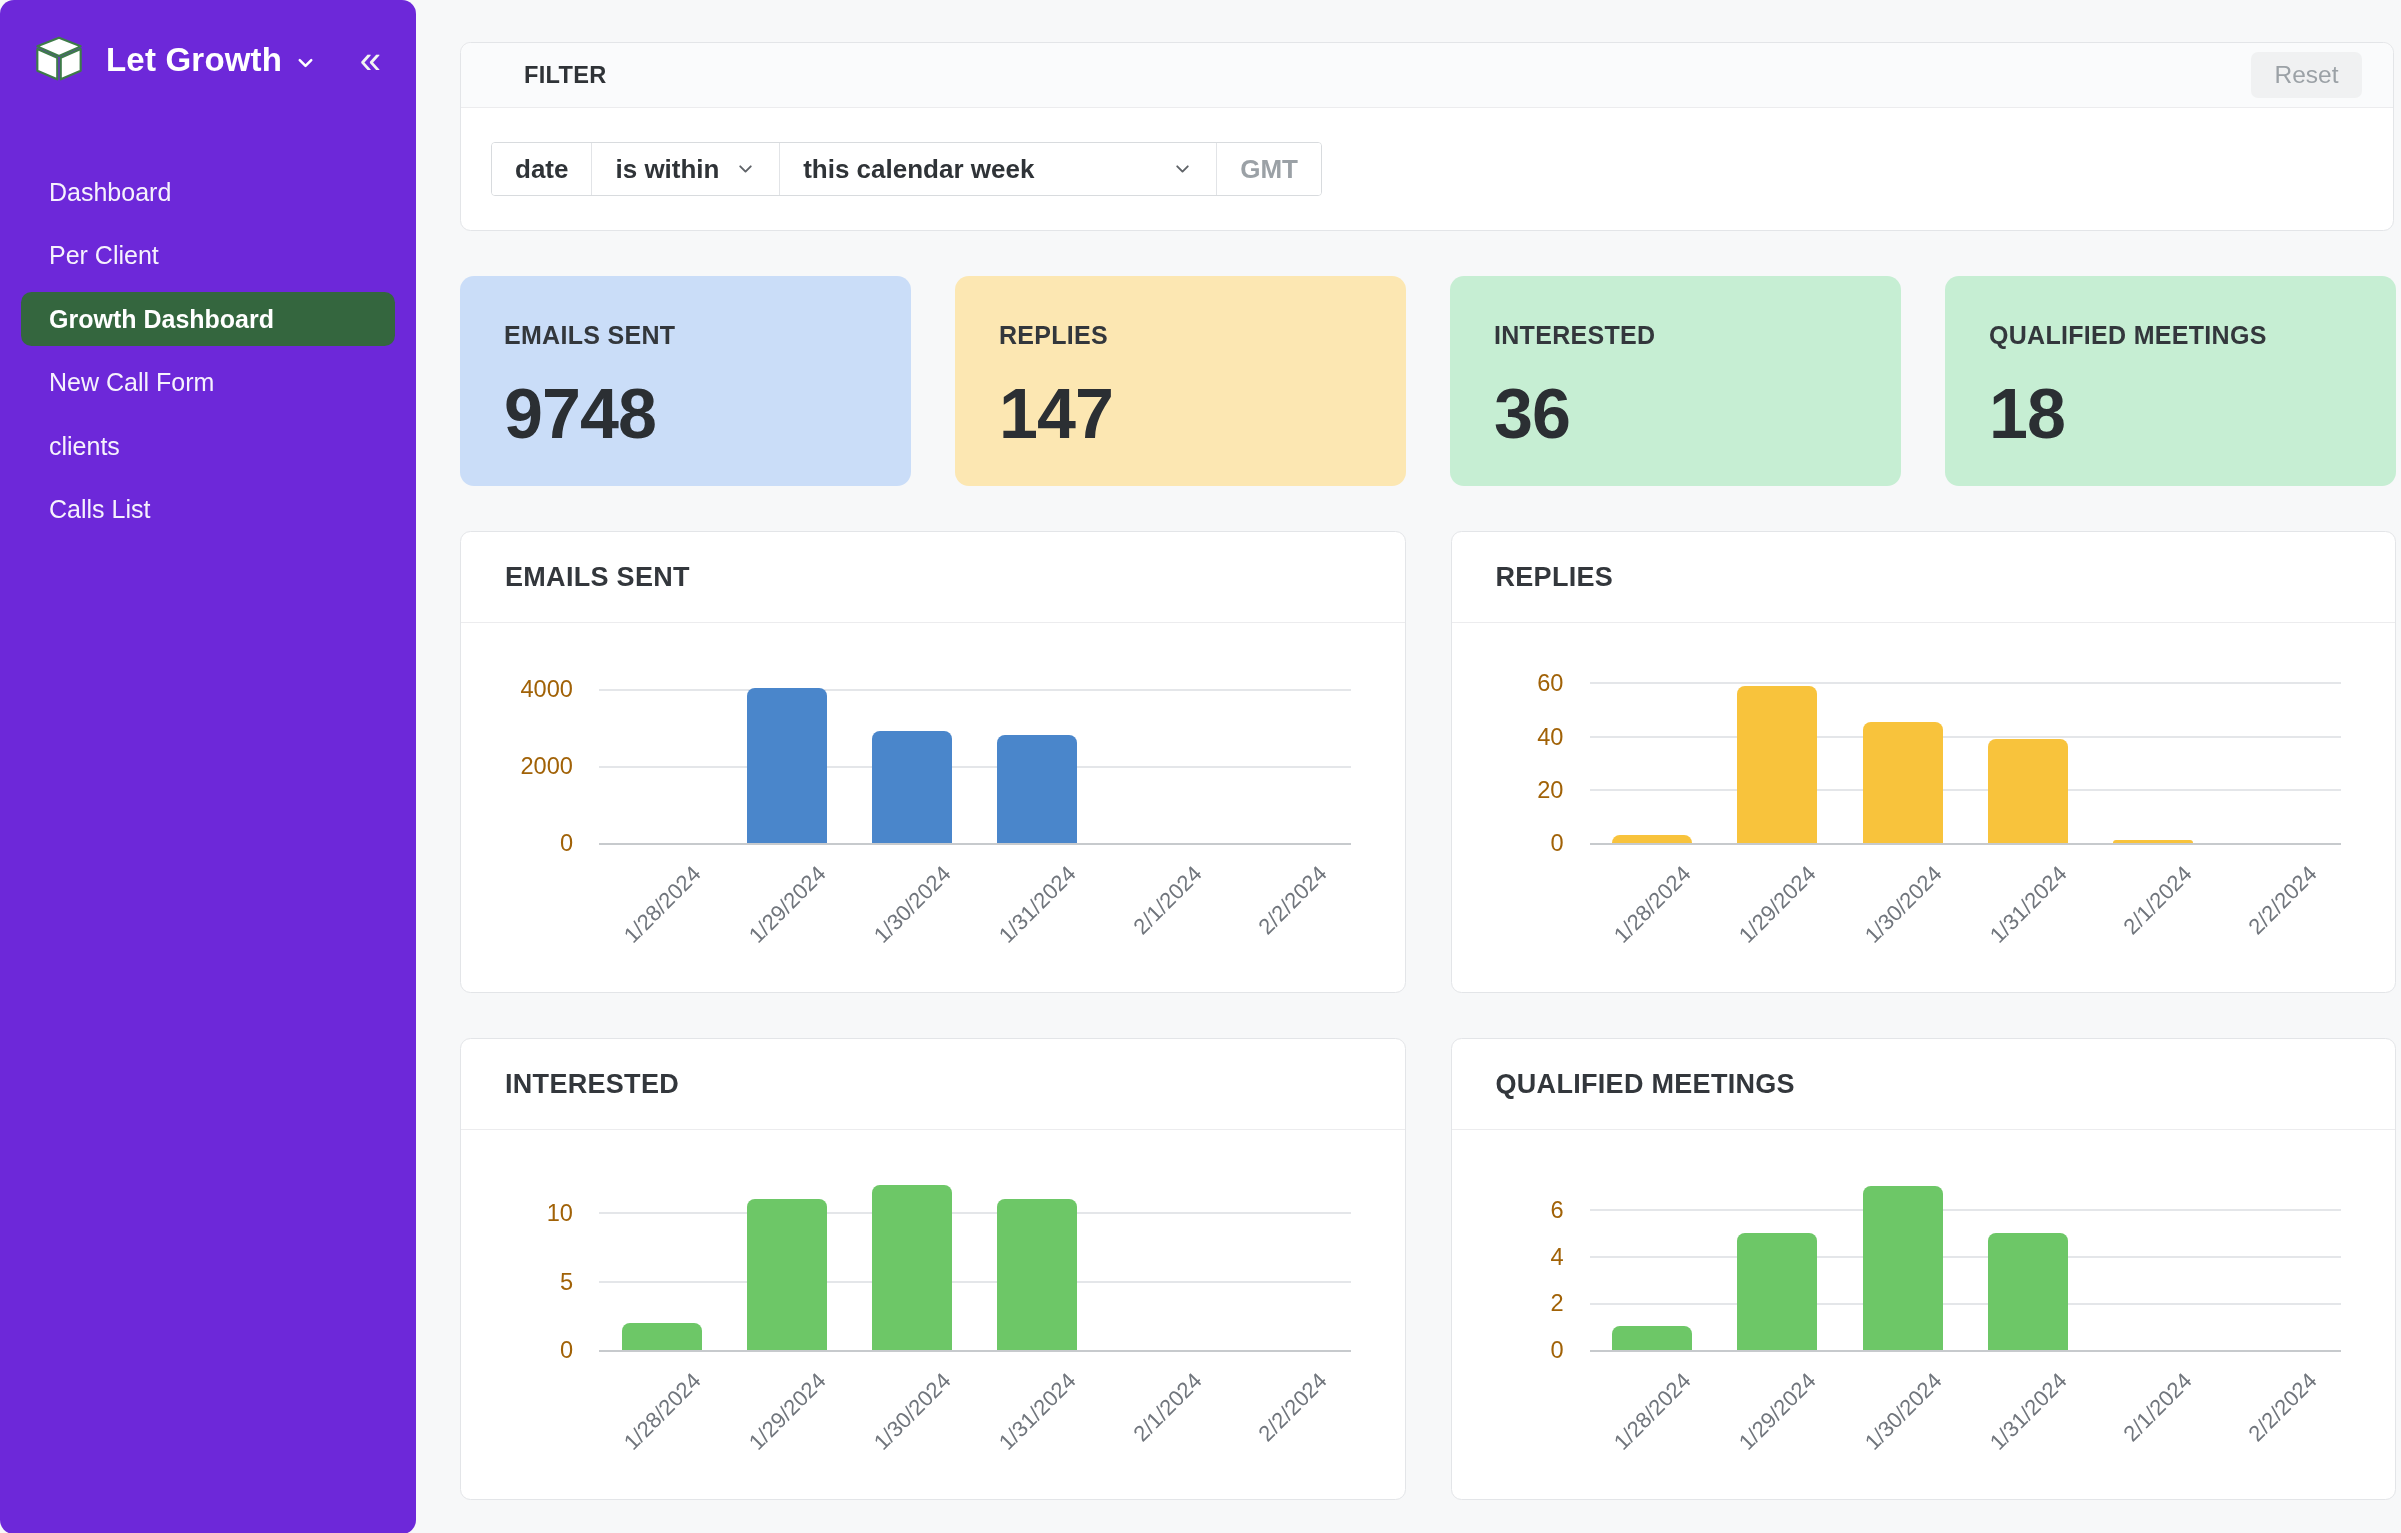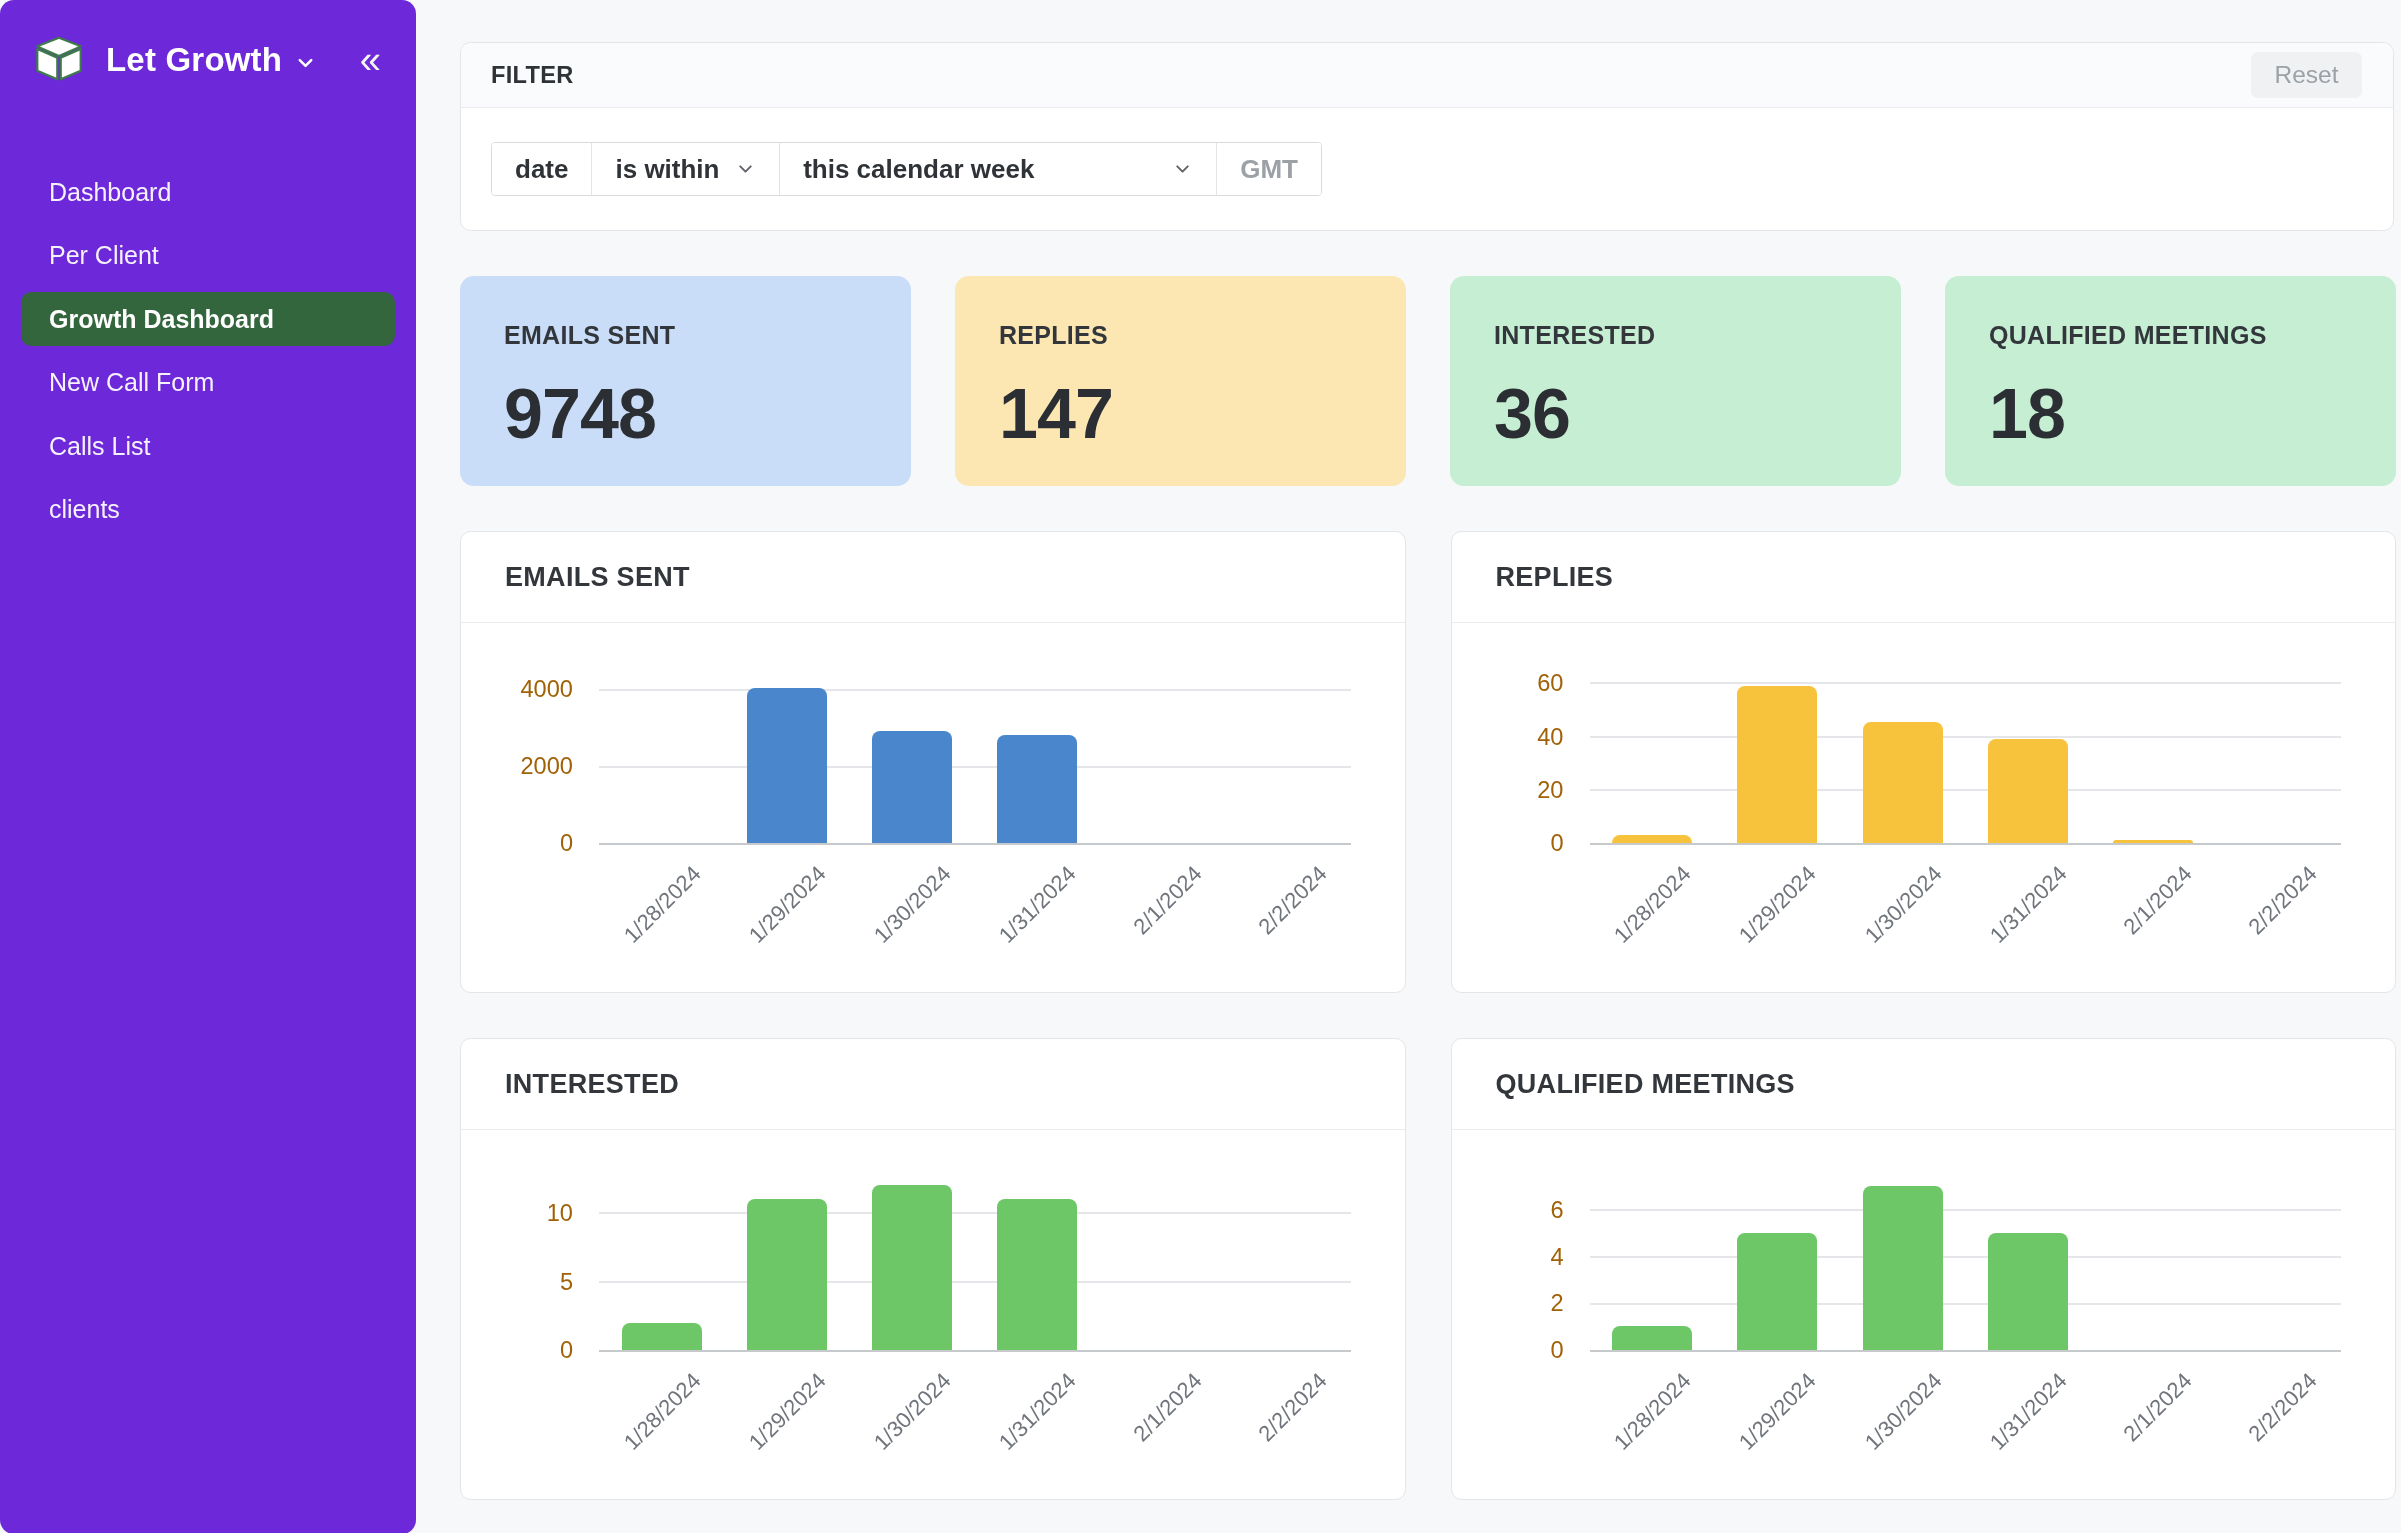--- a/index.html
+++ b/index.html
@@ -34,21 +34,21 @@
     background:#ffffff; border:0.9px solid #e3e5e8; border-radius:10.5px;
   }
 
   
   .filter-card { width:1934px; }
   .filter-header {
     height:65px; display:flex; align-items:center;
     background:#fafbfc; border-bottom:0.9px solid #ececee;
     border-radius:10.5px 10.5px 0 0; padding:0 31.5px 0 30px;
   }
-  .filter-title { font-size:23.6px; font-weight:700; color:#2f3337; letter-spacing:0.3px; }
+  .filter-title { font-size:23.6px; font-weight:700; color:#2f3337; letter-spacing:0.3px;margin-left:33px; }
   .reset-btn {
     margin-left:auto; background:#f0f1f2; color:#9ba1a6;
     font-size:24.5px; padding:8.7px 23px; border-radius:7px; border:none; cursor:pointer;
     font-family:inherit;
   }
   .filter-body { height:122px; display:flex; align-items:center; padding:0 30px; }
   .filter-control {
     display:flex; align-items:stretch; height:54px;
     border:0.9px solid #d8dbde; border-radius:4px; background:#fff; overflow:hidden;font-weight:bold;
   }
@@ -129,24 +129,24 @@
     <div class="nav-item">
         <span>Per Client</span>
       </div>
     <div class="nav-item active">
         <span>Growth Dashboard</span>
       </div>
     <div class="nav-item">
         <span>New Call Form</span>
       </div>
     <div class="nav-item">
+        <span>clients</span>
+      </div>
+    <div class="nav-item">
         <span>Calls List</span>
-      </div>
-    <div class="nav-item">
-        <span>clients</span>
       </div>
   </nav>
 </aside>
 
 <main class="main">
 
   <section class="card filter-card">
     <div class="filter-header">
       <span class="filter-title">FILTER</span>
       <button class="reset-btn">Reset</button>

